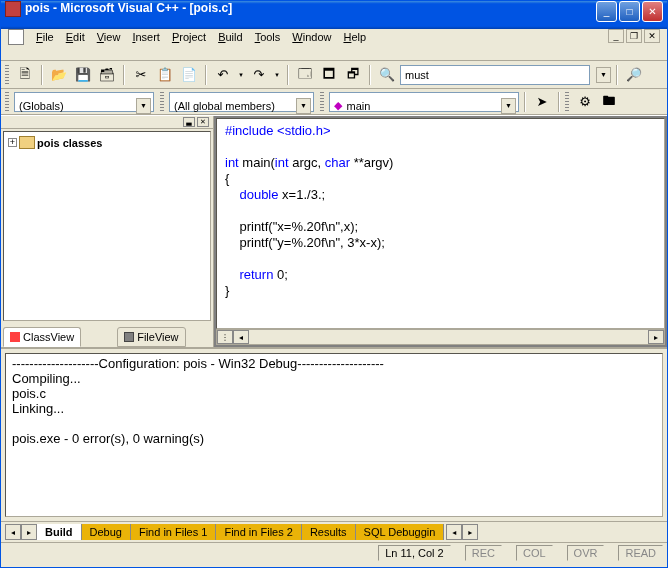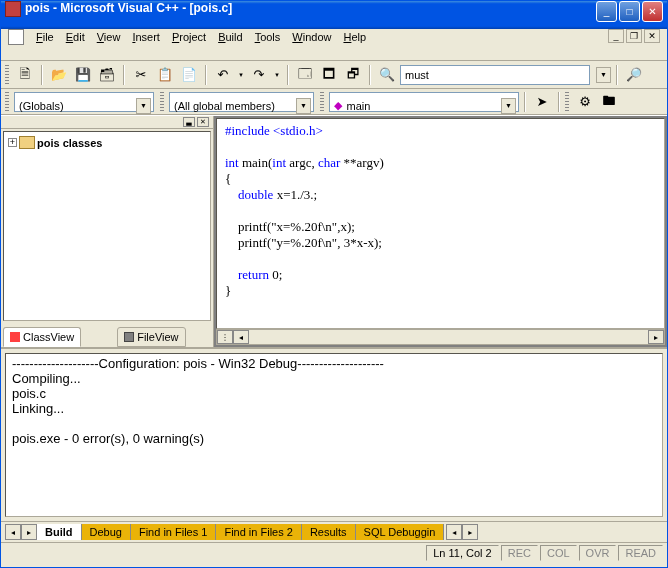--- a/index.html
+++ b/index.html
@@ -31,32 +31,32 @@
 .handle-btn { width: 12px; height: 10px; border: 1px solid #888; background: #ece9d8; font-size: 7px; display: flex; align-items: center; justify-content: center; cursor: pointer; }
 .tree { flex: 1; background: white; border: 1px inset #aca899; margin: 2px; padding: 4px; overflow: auto; }
 .tree-item { display: flex; align-items: center; gap: 2px; font-size: 11px; }
 .tree-box { width: 9px; height: 9px; border: 1px solid #888; display: flex; align-items: center; justify-content: center; font-size: 9px; line-height: 1; cursor: pointer; }
 .tree-icon { width: 16px; height: 13px; background: #f0d080; border: 1px solid #a08030; }
 .left-tabs { height: 24px; display: flex; align-items: flex-end; padding: 0 2px; gap: 36px; }
 .ltab { padding: 3px 6px; border: 1px solid #aca899; background: #ece9d8; font-size: 11px; display: flex; align-items: center; gap: 3px; cursor: pointer; border-top-left-radius: 3px; border-top-right-radius: 3px; }
 .ltab.active { background: white; border-bottom: 1px solid white; }
 .ltab-icon { width: 10px; height: 10px; }
 .code-area { flex: 1; display: flex; flex-direction: column; background: #808080; }
-.code-editor { flex: 1; background: white; border: 1px inset #aca899; margin: 2px 2px 0 2px; padding: 4px 8px; font-family: Liberation Serif, serif; font-size: 13px; line-height: 16px; overflow: auto; white-space: pre; }
+.code-editor { flex: 1; background: white; border: 1px inset #aca899; margin: 2px 2px 0 2px; padding: 4px 8px; font-family: Liberation Sans, sans-serif; font-size: 13px; line-height: 16px; overflow: auto; white-space: pre; }
 .kw-pp { color: #0000ff; }
 .kw { color: #0000ff; }
 .code-scroll-h { height: 16px; background: #ece9d8; border: 1px solid #aca899; margin: 0 2px 2px 2px; display: flex; align-items: center; }
 .scroll-btn { width: 16px; height: 14px; background: #ece9d8; border: 1px solid #888; font-size: 8px; display: flex; align-items: center; justify-content: center; cursor: pointer; }
 .output-panel { height: 195px; display: flex; flex-direction: column; border-top: 2px solid #aca899; background: #ece9d8; }
 .output-text { flex: 1; background: white; border: 1px inset #aca899; margin: 4px; padding: 2px 6px; font-family: Liberation Sans, sans-serif; font-size: 13px; line-height: 15px; white-space: pre; overflow: auto; }
 .output-tabs { height: 21px; display: flex; align-items: center; padding: 0 4px; border-top: 1px solid #aca899; }
 .nav-btn { width: 16px; height: 16px; border: 1px solid #888; background: #ece9d8; font-size: 8px; display: flex; align-items: center; justify-content: center; cursor: pointer; }
 .otab { padding: 2px 8px; border-right: 1px solid #888; font-size: 11px; cursor: pointer; background: #eab308; }
 .otab.active { font-weight: bold; background: white; }
-.statusbar { height: 20px; background: #ece9d8; border-top: 1px solid #aca899; display: flex; align-items: center; padding: 0 4px; gap: 2px; font-size: 11px; }
+.statusbar { height: 20px; background: #ece9d8; border-top: 1px solid #aca899; display: flex; align-items: center; padding: 0 4px; gap: 14px; font-size: 11px; }
 .status-spacer { flex: 1; }
 .status-cell { border: 1px inset #ece9d8; padding: 1px 6px; }
 .status-cell.dim { color: #888; }
 </style>
 </head>
 <body>
 
 <div class="window">
   <div class="titlebar">
     <div class="titlebar-icon"></div>

